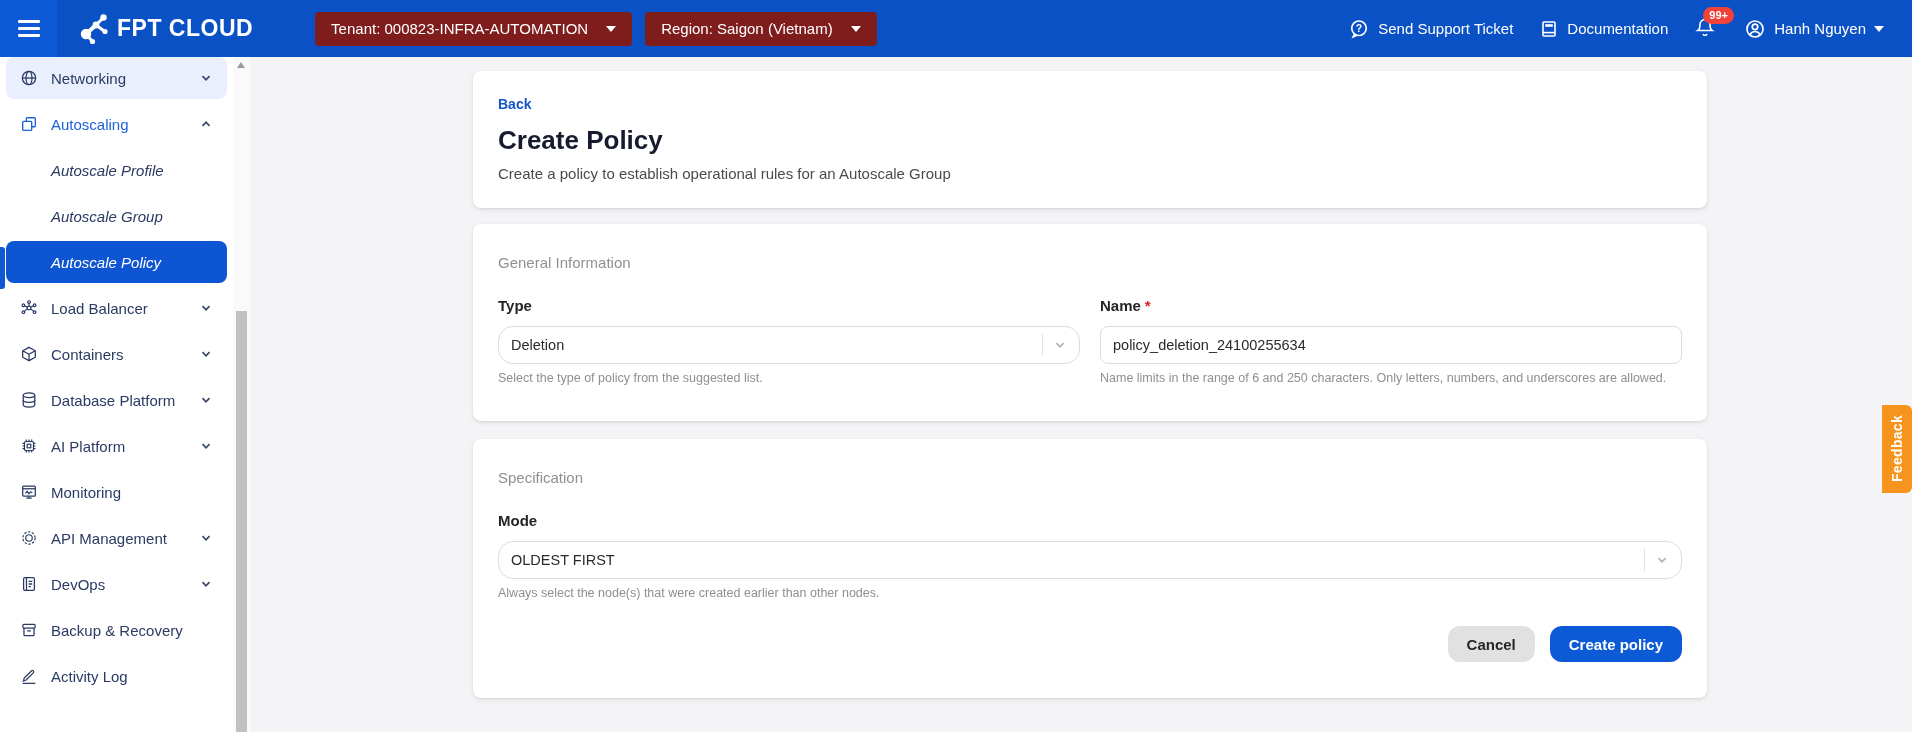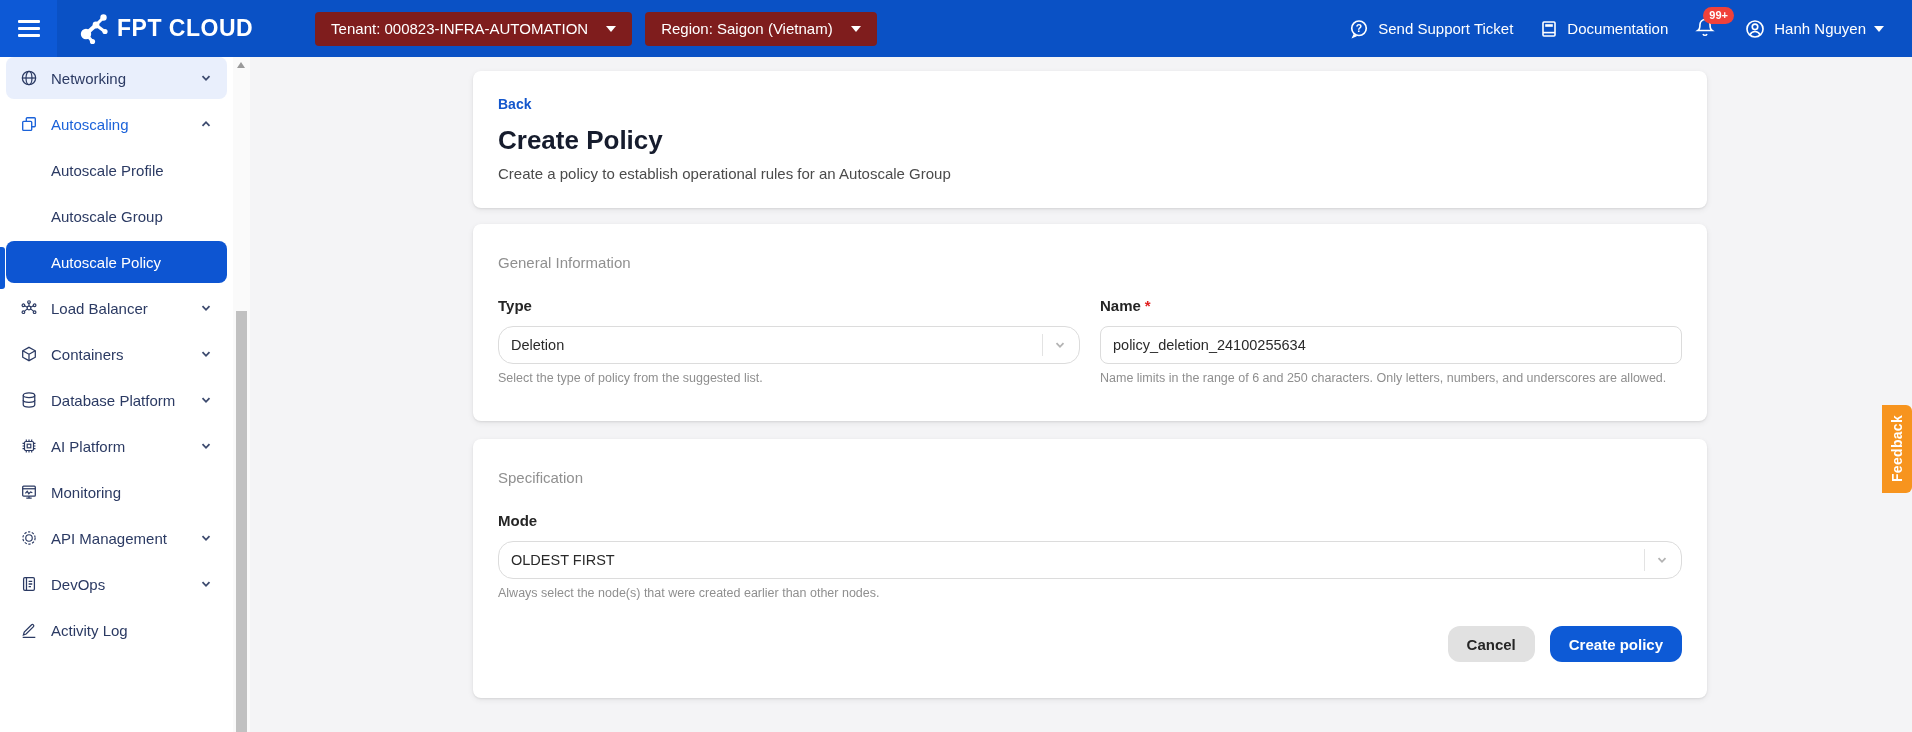--- a/index.html
+++ b/index.html
@@ -25,21 +25,21 @@
   
   .sidebar { position:absolute; top:57px; left:0; width:233px; height:675px; background:#fff; overflow:hidden; z-index:20; }
   .side-item, .side-child { height:42px; margin:0 6px 4px 6px; display:flex; align-items:center; border-radius:8px; cursor:pointer; color:#2b3a63; font-size:15px; }
   .side-item { padding:0 14px; gap:13px; }
   .side-item .s-icon { width:18px; height:18px; flex:0 0 18px; display:flex; align-items:center; justify-content:center; color:#2b3a63; }
   .side-item .s-label { flex:1; white-space:nowrap; overflow:hidden; }
   .side-item .s-chev { width:14px; height:14px; color:#3c4a6e; display:flex; align-items:center; }
   .side-item.highlighted { background:#e9effc; }
   .side-item.expanded { color:#1b62d9; }
   .side-item.expanded .s-icon { color:#1b62d9; }
-  .side-child { padding-left:45px; }
+  .side-child { padding-left:45px;font-style:italic; }
   .side-child.active { background:#0d55d2; color:#fff; }
   .active-stripe { position:absolute; left:0; top:190px; width:5px; height:42px; background:#0d59d6; border-radius:0 3px 3px 0; }
 
   
   .side-scrollbar { position:absolute; top:57px; left:233px; width:17px; height:675px; background:#fafafa; z-index:21; }
   .sb-arrow { position:absolute; top:5px; left:4px; width:0; height:0; border-left:4.5px solid transparent; border-right:4.5px solid transparent; border-bottom:6px solid #9a9a9a; }
   .sb-thumb { position:absolute; top:254px; left:3px; width:11px; height:421px; background:#c1c1c1; }
 
   
   .main { position:absolute; top:57px; left:250px; width:1662px; height:675px; background:#f4f4f6; overflow:hidden; }
@@ -289,20 +289,30 @@
         <span class="s-label">DevOps</span>
         <span class="s-chev">
           <svg width="14" height="14" viewBox="0 0 14 14" fill="none" stroke="currentColor" stroke-width="1.8">
             <path d="M3.5 5.2 7 8.8l3.5-3.6"></path>
           </svg>
         </span>
       </div>
       <div class="side-item">
         <span class="s-icon">
           <svg width="18" height="18" viewBox="0 0 20 20" fill="none" stroke="currentColor" stroke-width="1.4">
+            <rect x="3.2" y="3.8" width="13.6" height="4" rx="1"></rect>
+            <path d="M4.4 7.8v7.4a1 1 0 0 0 1 1h9.2a1 1 0 0 0 1-1V7.8"></path>
+            <path d="M8 11h4"></path>
+          </svg>
+        </span>
+        <span class="s-label">Backup &amp; Recovery</span>
+      </div>
+      <div class="side-item">
+        <span class="s-icon">
+          <svg width="18" height="18" viewBox="0 0 20 20" fill="none" stroke="currentColor" stroke-width="1.4">
             <path d="M3.8 15.6l.9-3.2 8.2-8.2a1.5 1.5 0 0 1 2.1 2.1l-8.2 8.2-3 1.1z"></path>
             <path d="M3 18.2h14"></path>
           </svg>
         </span>
         <span class="s-label">Activity Log</span>
       </div>
     </div>
   <div class="active-stripe"></div>
 </aside>
 <div class="side-scrollbar">

